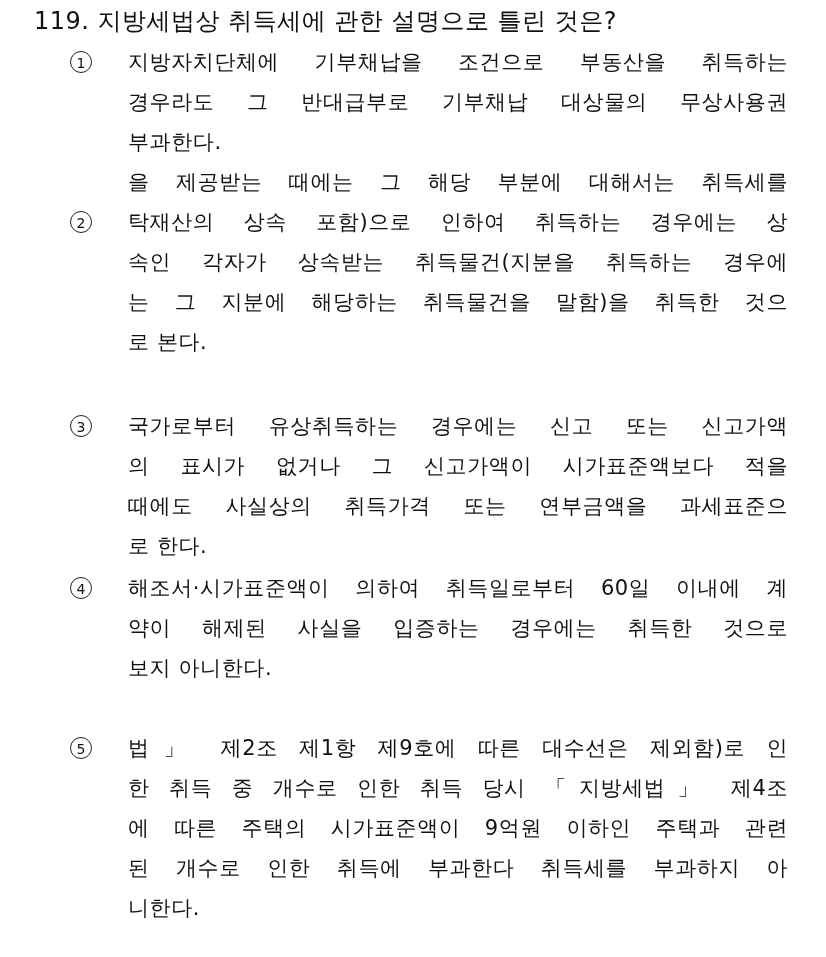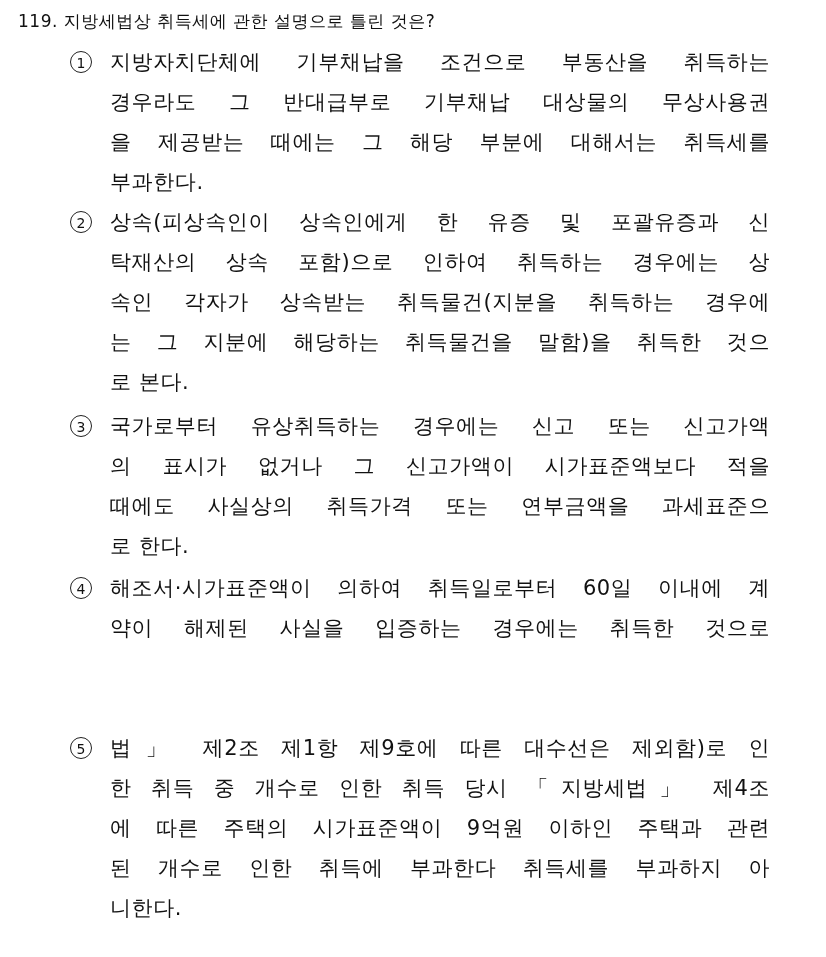--- a/index.html
+++ b/index.html
@@ -3,59 +3,58 @@
 <meta charset="utf-8">
 <style>
   html, body { margin: 0; padding: 0; background: #ffffff; }
   body {
     width: 826px; height: 957px; overflow: hidden; position: relative;
     font-family: "DejaVu Sans", "Liberation Sans", sans-serif;
     color: #111111;
   }
   .question { position: absolute; left: 0; top: 0; width: 826px; }
   .q-title {
-    position: absolute; left: 18px; top: 6px;
-    font-size: 17px; line-height: 30px; white-space: nowrap;
+    position: absolute; left: 34px; top: 6px;
+    font-size: 24px; line-height: 30px; white-space: nowrap;
     letter-spacing: 0.5px;
   }
   .option { position: absolute; left: 0; width: 826px; }
   .opt-num {
     position: absolute; left: 70px; top: 0;
     width: 22px; height: 22px; border: 1.3px solid #222; border-radius: 50%;
     font-size: 14px; line-height: 22px; text-align: center; box-sizing: border-box;
     margin-top: 5px;
   }
-  .opt-lines { position: absolute; left: 110px; top: 0; width: 660px; }
+  .opt-lines { position: absolute; left: 128px; top: 0; width: 660px; }
   .line {
     display: block; height: 40px; line-height: 32px;
     font-size: 21px; white-space: nowrap; letter-spacing: 0.6px;
     text-align: justify; text-align-last: justify;
   }
   .line.last { text-align-last: left; }
 </style>
 </head>
 <body>
 
 <div class="question">
   <div class="q-title">119. 지방세법상 취득세에 관한 설명으로 틀린 것은?</div>
 
   <div class="option" style="top:46px;">
     <span class="opt-num">1</span>
     <div class="opt-lines">
       <span class="line">지방자치단체에 기부채납을 조건으로 부동산을 취득하는</span>
       <span class="line">경우라도 그 반대급부로 기부채납 대상물의 무상사용권</span>
+      <span class="line last">부과한다.</span>
       <span class="line">을 제공받는 때에는 그 해당 부분에 대해서는 취득세를</span>
-      <span class="line last">부과한다.</span>
     </div>
   </div>
 
   <div class="option" style="top:206px;">
     <span class="opt-num">2</span>
     <div class="opt-lines">
-      <span class="line">상속(피상속인이 상속인에게 한 유증 및 포괄유증과 신</span>
       <span class="line">탁재산의 상속 포함)으로 인하여 취득하는 경우에는 상</span>
       <span class="line">속인 각자가 상속받는 취득물건(지분을 취득하는 경우에</span>
       <span class="line">는 그 지분에 해당하는 취득물건을 말함)을 취득한 것으</span>
       <span class="line last">로 본다.</span>
     </div>
   </div>
 
   <div class="option" style="top:410px;">
     <span class="opt-num">3</span>
     <div class="opt-lines">
@@ -64,20 +63,21 @@
       <span class="line">때에도 사실상의 취득가격 또는 연부금액을 과세표준으</span>
       <span class="line last">로 한다.</span>
     </div>
   </div>
 
   <div class="option" style="top:572px;">
     <span class="opt-num">4</span>
     <div class="opt-lines">
       <span class="line">해조서·시가표준액이 의하여 취득일로부터 60일 이내에 계</span>
       <span class="line">약이 해제된 사실을 입증하는 경우에는 취득한 것으로</span>
+      <span class="line last">보지 아니한다.</span>
     </div>
   </div>
 
   <div class="option" style="top:732px;">
     <span class="opt-num">5</span>
     <div class="opt-lines">
       <span class="line">법」 제2조 제1항 제9호에 따른 대수선은 제외함)로 인</span>
       <span class="line">한 취득 중 개수로 인한 취득 당시 「지방세법」 제4조</span>
       <span class="line">에 따른 주택의 시가표준액이 9억원 이하인 주택과 관련</span>
       <span class="line">된 개수로 인한 취득에 부과한다 취득세를 부과하지 아</span>

